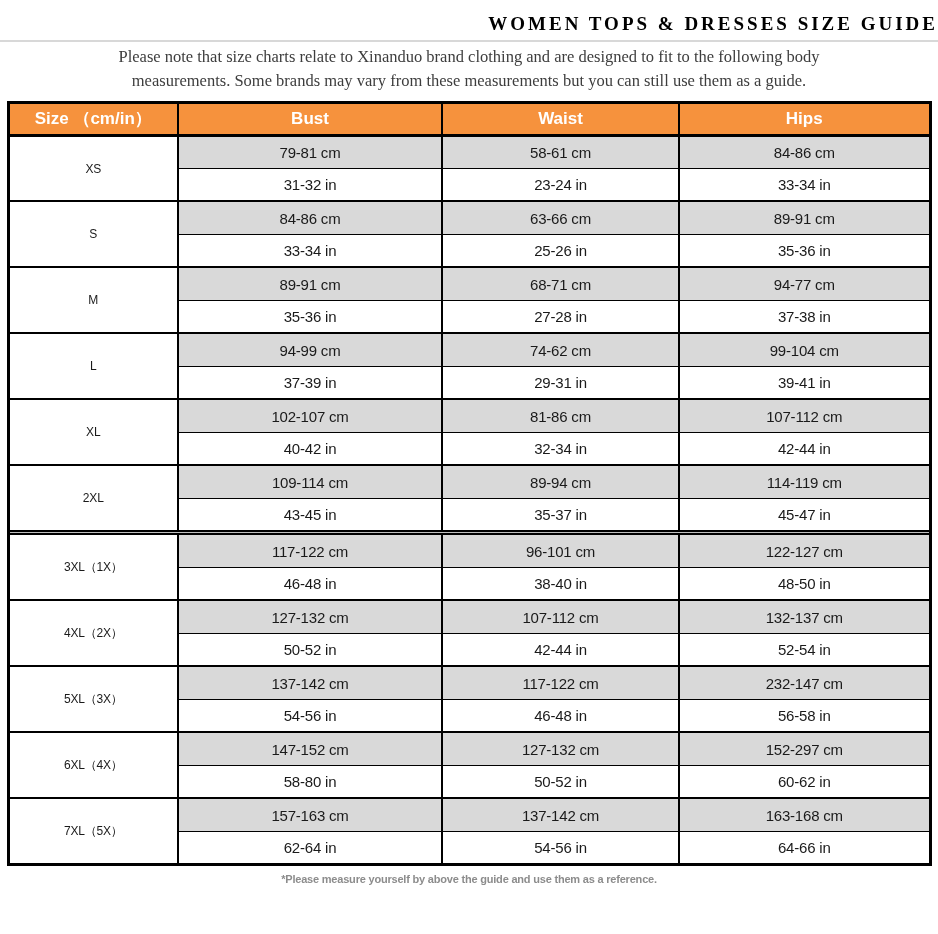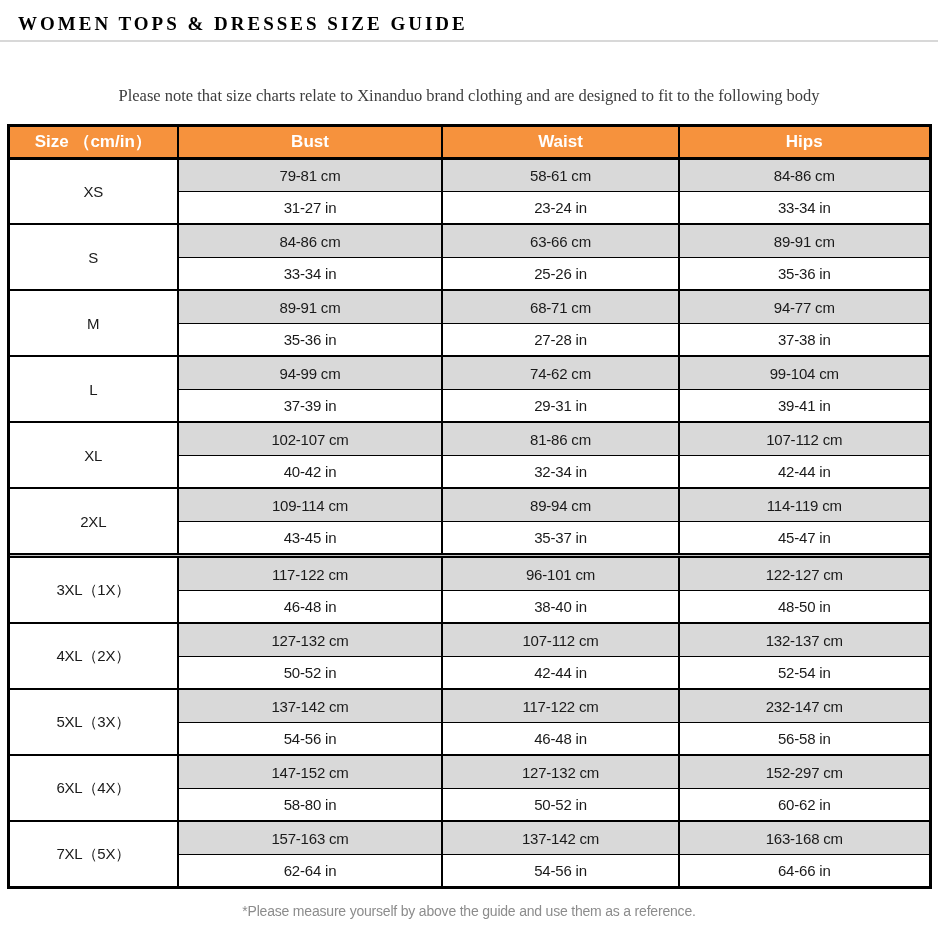--- a/index.html
+++ b/index.html
@@ -17,42 +17,42 @@
     color:#1a1a1a;
     overflow:hidden;
   }
   .page{width:938px;height:934px;background:#fff;}
   .title{
     font-family:"Liberation Serif",serif;
     font-weight:bold;
     font-size:19px;
     letter-spacing:3px;
     color:#000;
-    padding:13px 8px 5px 18px;
+    padding:13px 0 5px 18px;
     white-space:nowrap;
+    text-align:right;
   }
   .title-rule{
     border:none;
     border-top:2px solid var(--rule-gray);
     width:100%;
   }
   .note{
     font-family:"Liberation Serif",serif;
     font-size:16.5px;
     color:#3d3d3d;
     text-align:center;
     line-height:1.45;
     padding:3px 6px 4px 6px;
-    margin-top:39px;
   }
   table{
     border-collapse:collapse;
     table-layout:fixed;
     width:922px;
-    margin:12px auto;
+    margin:4px auto;
     border:3px solid var(--border);
   }
   col.c-size{width:170px;}
   col.c-bust{width:264px;}
   col.c-waist{width:237px;}
   col.c-hips{width:251px;}
   th,td{
     border:1px solid var(--border);
     border-left-width:2px;
     border-right-width:2px;
@@ -70,51 +70,52 @@
     height:33px;
     border-bottom:3px solid var(--border);
     letter-spacing:0;
   }
   tbody tr{height:33px;}
   tbody tr.cm-row td{background:var(--row-gray);}
   tbody tr.in-row td{background:#ffffff;}
   tbody tr.group-start td{border-top:2px solid var(--border);}
   td.size-cell{
     background:#ffffff !important;
-    font-size:15px;
+    font-size:12px;
   }
   tr.sep-row{height:3px;}
   td.sep{
     height:3px;
     background:#BFBFBF;
     border-top:2px solid var(--border);
     border-bottom:2px solid var(--border);
     padding:0;
     line-height:0;
   }
   .footnotes{
     margin-top:5px;
     text-align:center;
     color:var(--note-gray);
-    font-weight:normal;
-    font-size:14px;
+    font-weight:bold;
+    font-size:11px;
     line-height:1.55;
     letter-spacing:-0.2px;
   }
 </style>
 </head>
 <body>
 
 <div class="page">
 
   <div class="title">WOMEN TOPS &amp; DRESSES SIZE GUIDE</div>
   <hr class="title-rule">
 
   <div class="note">
     <div>Please note that size charts relate to  Xinanduo brand clothing and are designed to fit to the following body</div>
+    <div>measurements. Some brands may vary from these measurements but you can still use them as a guide.</div>
   </div>
 
   <table>
     <colgroup>
       <col class="c-size">
         <col class="c-bust">
         <col class="c-waist">
         <col class="c-hips">
     </colgroup>
     <thead>
@@ -126,21 +127,21 @@
       </tr>
     </thead>
     <tbody>
         <tr class="cm-row group-start">
           <td class="size-cell" rowspan="2">XS</td>
           <td>79-81 cm</td>
           <td>58-61 cm</td>
           <td>84-86 cm</td>
         </tr>
         <tr class="in-row">
-          <td>31-27 in</td>
+          <td>31-32 in</td>
           <td>23-24 in</td>
           <td>33-34 in</td>
         </tr>
         <tr class="cm-row group-start">
           <td class="size-cell" rowspan="2">S</td>
           <td>84-86 cm</td>
           <td>63-66 cm</td>
           <td>89-91 cm</td>
         </tr>
         <tr class="in-row">

